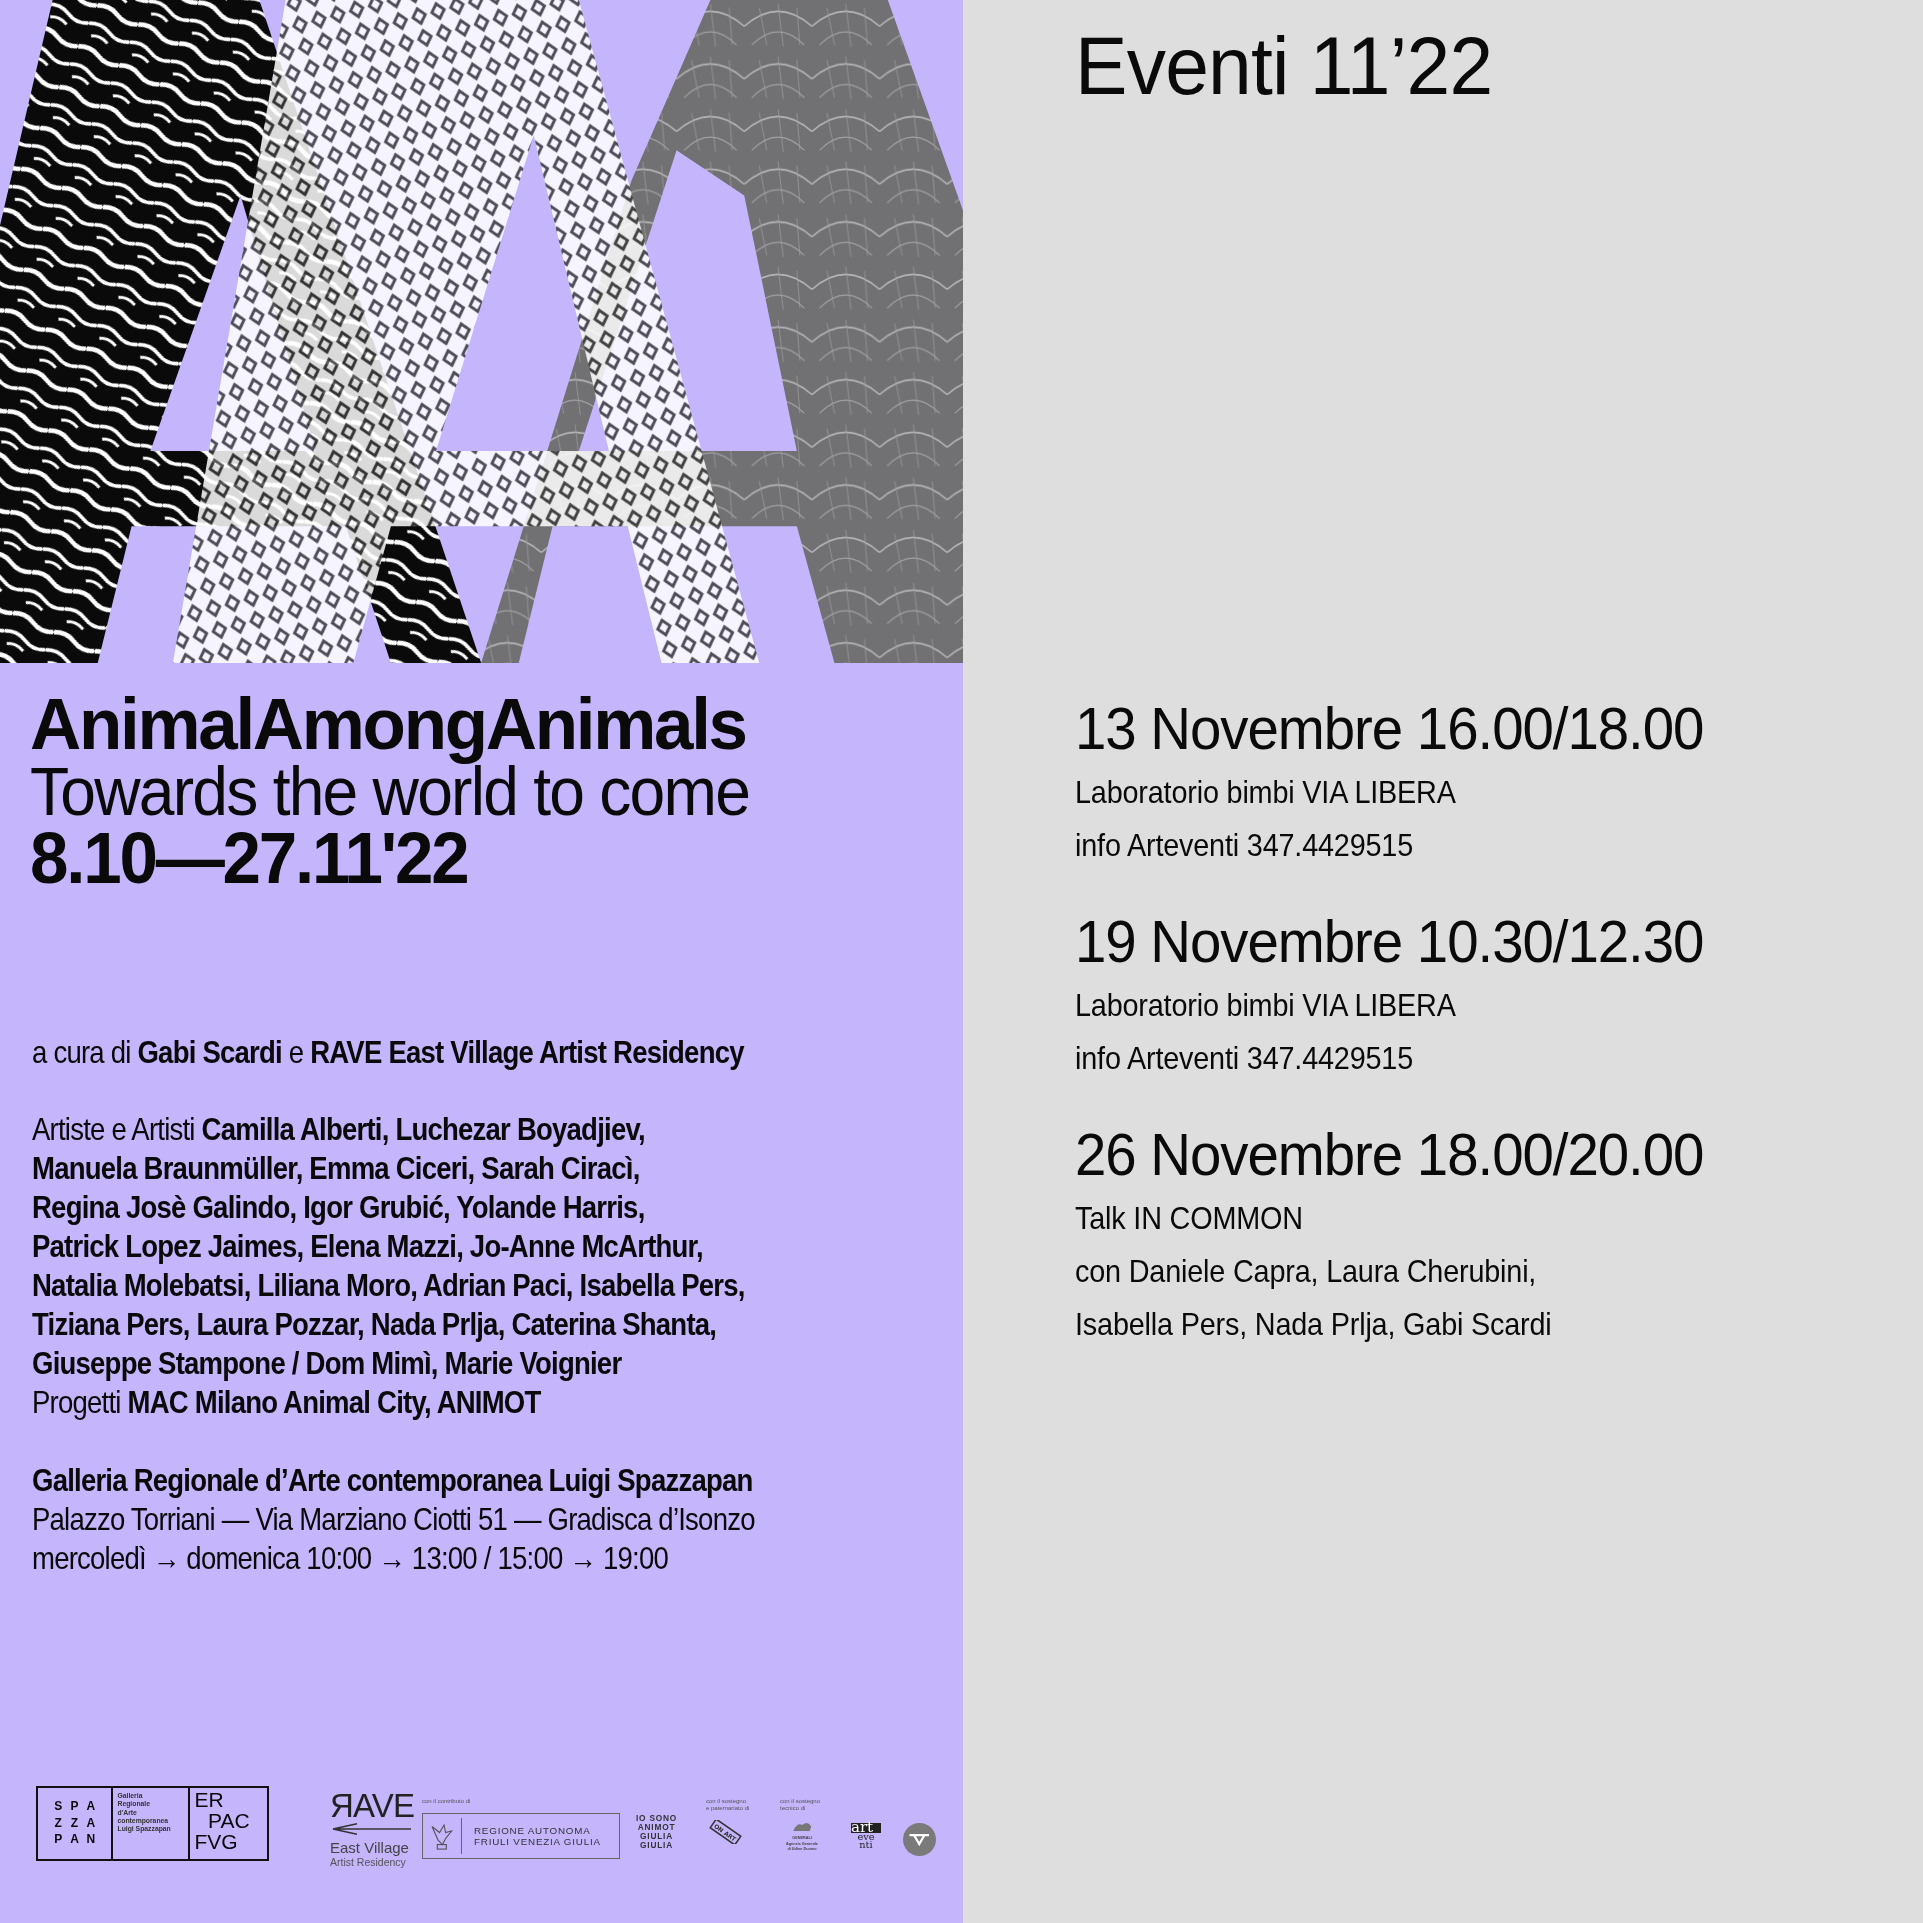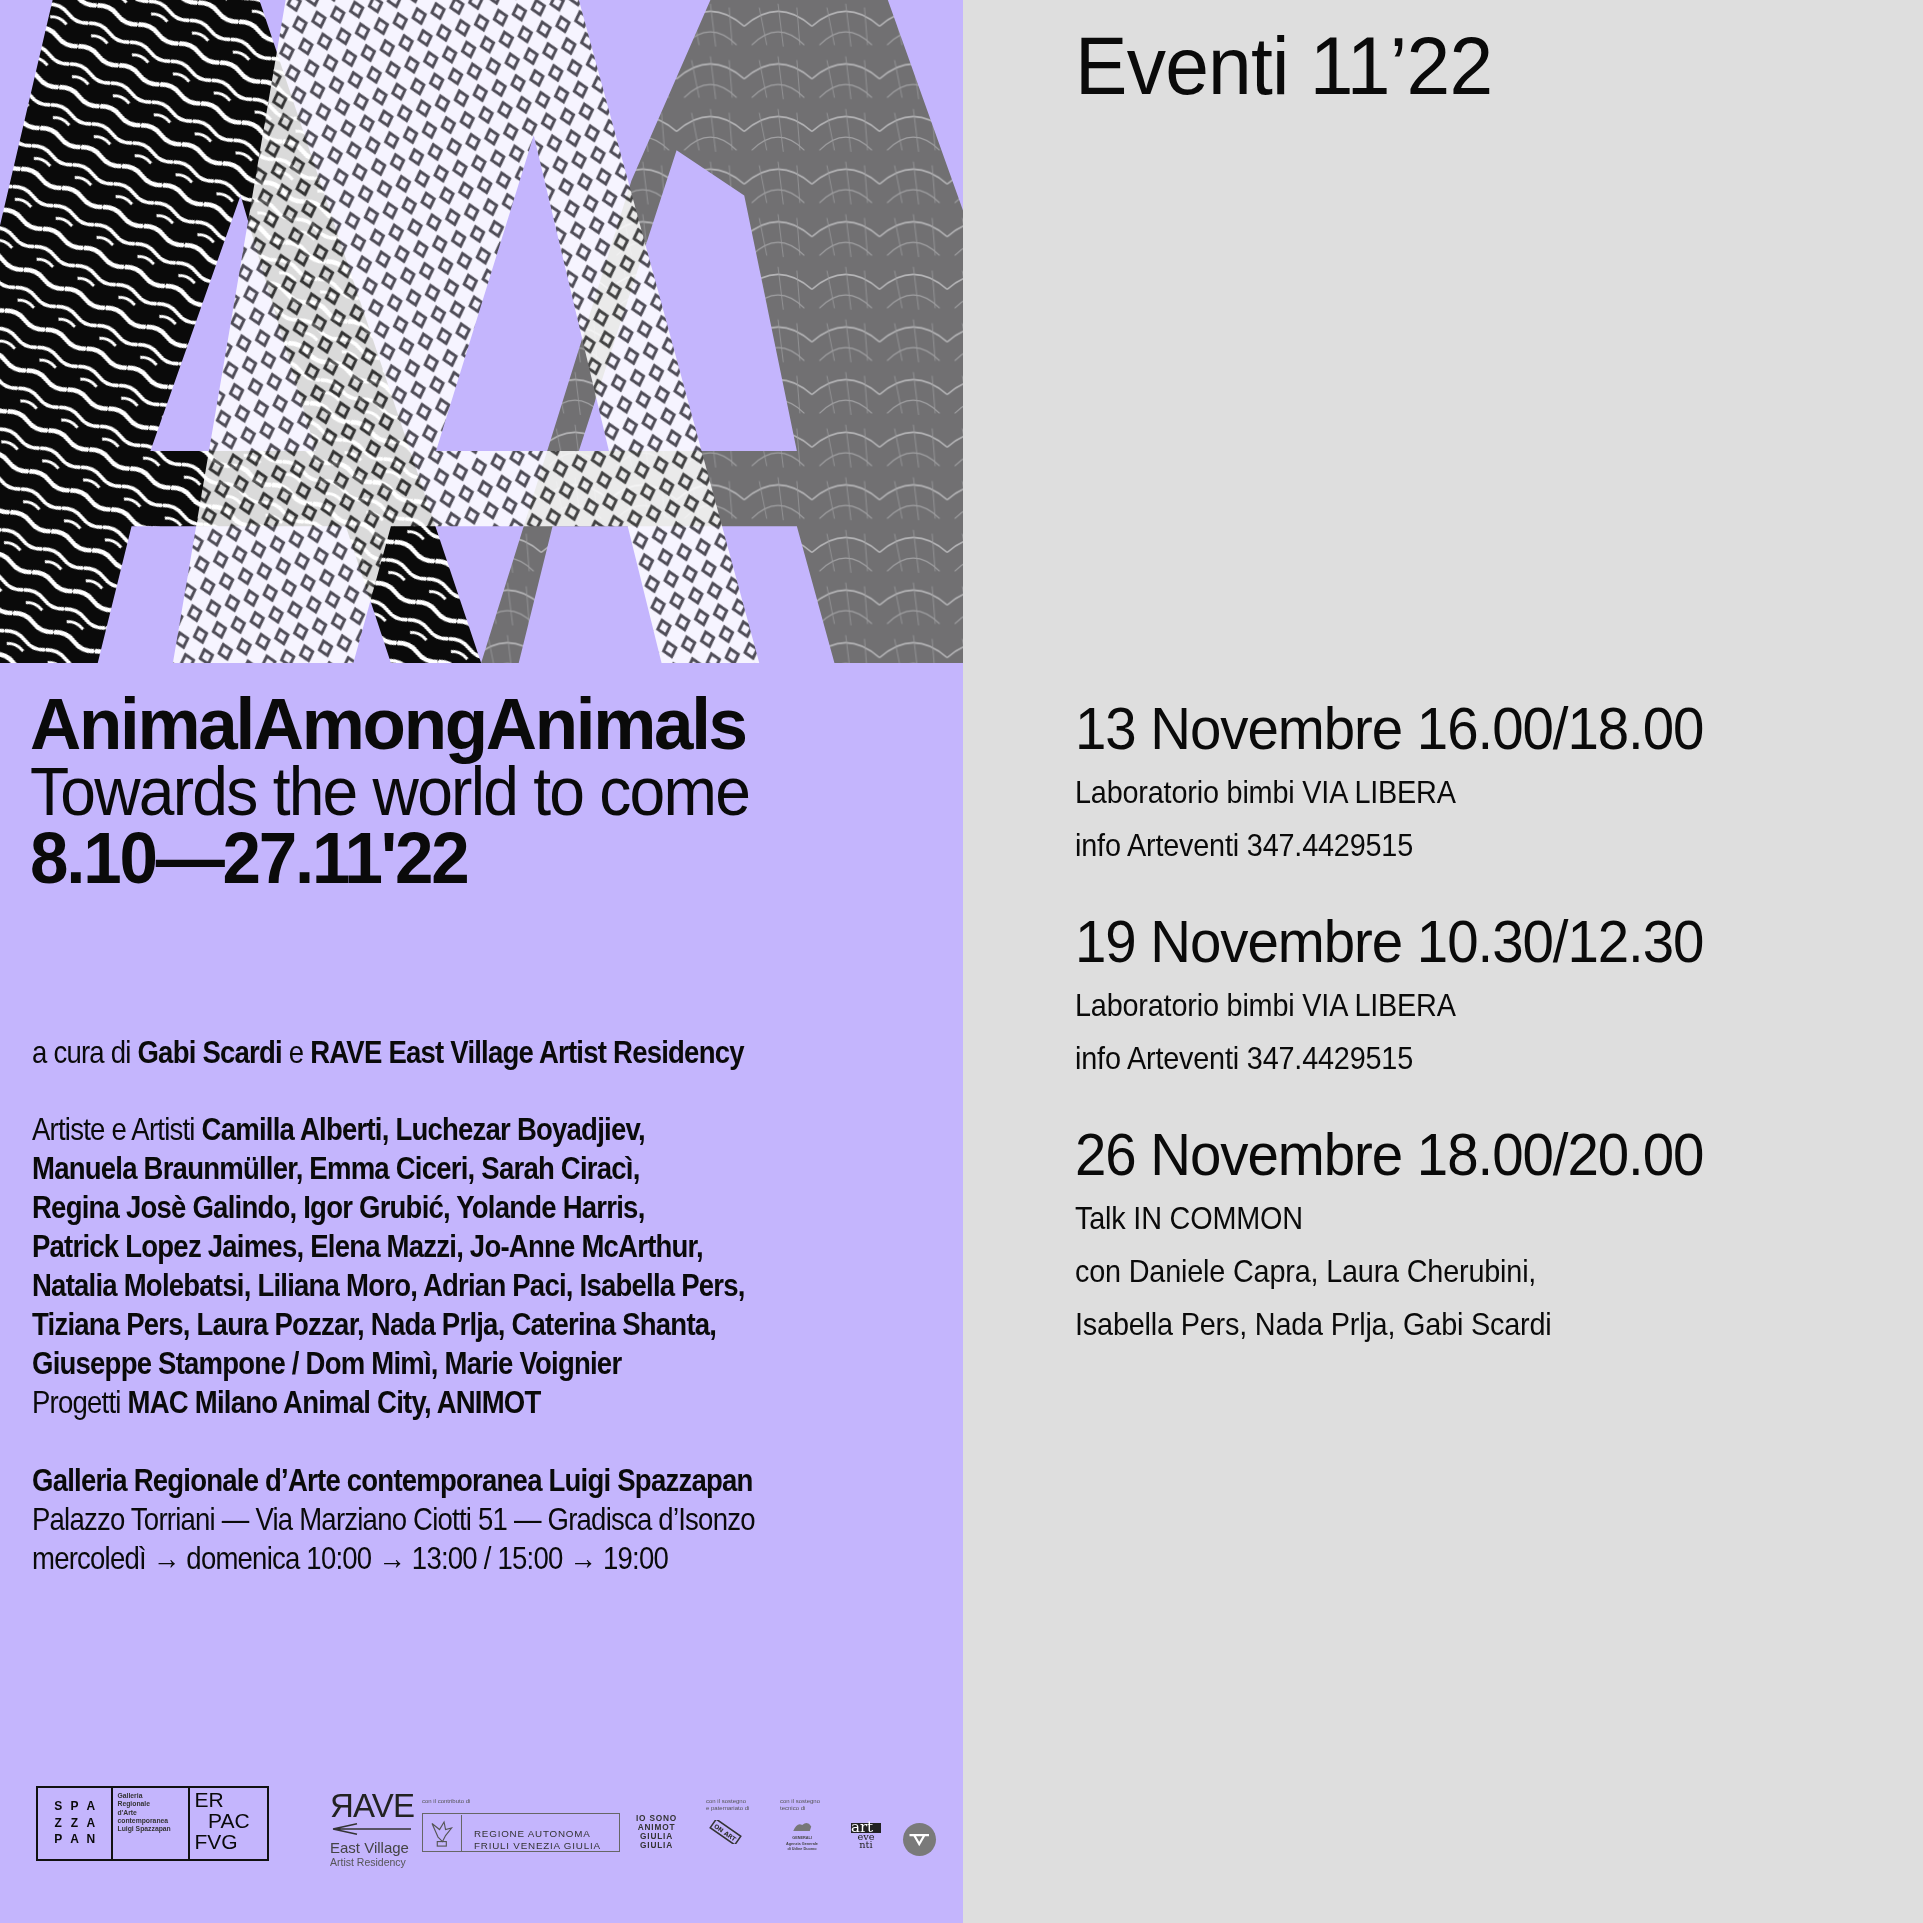--- a/index.html
+++ b/index.html
@@ -31,21 +31,21 @@
     .sp-erpac { flex: 1; padding: 1.5px 4.5px; font-size: 21px; line-height: 21px; font-weight: 400; }
     .sp-erpac .r2 { padding-left: 13.5px; }
 
     .logo-rave { position: absolute; left: 298px; top: 7.5px; width: 83px; text-align: left; color: #222; margin-left: 32px; }
     .rave-word { font-size: 33px; line-height: 33px; font-weight: 400; letter-spacing: -0.8px; }
     .rave-arrow { height: 12px; margin: 1.5px 0 1.5px 0; }
     .rave-ev { font-size: 15px; line-height: 16.5px; color: #444; }
     .rave-ar { font-size: 10.5px; line-height: 12px; color: #555; }
 
     .contrib-label { position: absolute; font-size: 6px; color: #555; line-height: 7.5px; }
-    .logo-regione { position: absolute; left: 422px; top: 32px; width: 198px; height: 39px; border: 1.5px solid #666; display: flex; align-items: flex-end; }
+    .logo-regione { position: absolute; left: 422px; top: 32px; width: 198px; height: 46px; border: 1.5px solid #666; display: flex; align-items: center; }
     .regione-eagle { width: 39px; height: 36px; border-right: 1.5px solid #666; display: flex; align-items: center; justify-content: center; }
     .regione-text { padding-left: 12px; font-size: 9.8px; line-height: 11.3px; letter-spacing: 0.8px; color: #333; }
     .logo-iosono { position: absolute; left: 630px; top: 33px; width: 53px; text-align: center; font-size: 8.3px; line-height: 9px; font-weight: 700; letter-spacing: 0.8px; color: #333; }
     .logo-onart { position: absolute; left: 708px; top: 39px; width: 35px; height: 24px; }
     .logo-generali { position: absolute; left: 780px; top: 38px; width: 44px; text-align: center; font-size: 3.8px; line-height: 5.3px; color: #444; font-weight: 700; }
     .logo-arteventi { position: absolute; left: 851px; top: 42px; width: 30px; }
     .logo-arteventi .top { background: #222; color: #fff; font-size: 15px; line-height: 9.8px; text-align: left; font-family: "DejaVu Serif", serif; }
     .logo-arteventi .bot { font-size: 9.8px; line-height: 8.3px; text-align: center; color: #222; font-family: "DejaVu Serif", serif; }
     .logo-v { position: absolute; left: 903px; top: 42px; width: 33px; height: 33px; border-radius: 50%; background: #7a7a7a; display: flex; align-items: center; justify-content: center; }
 

